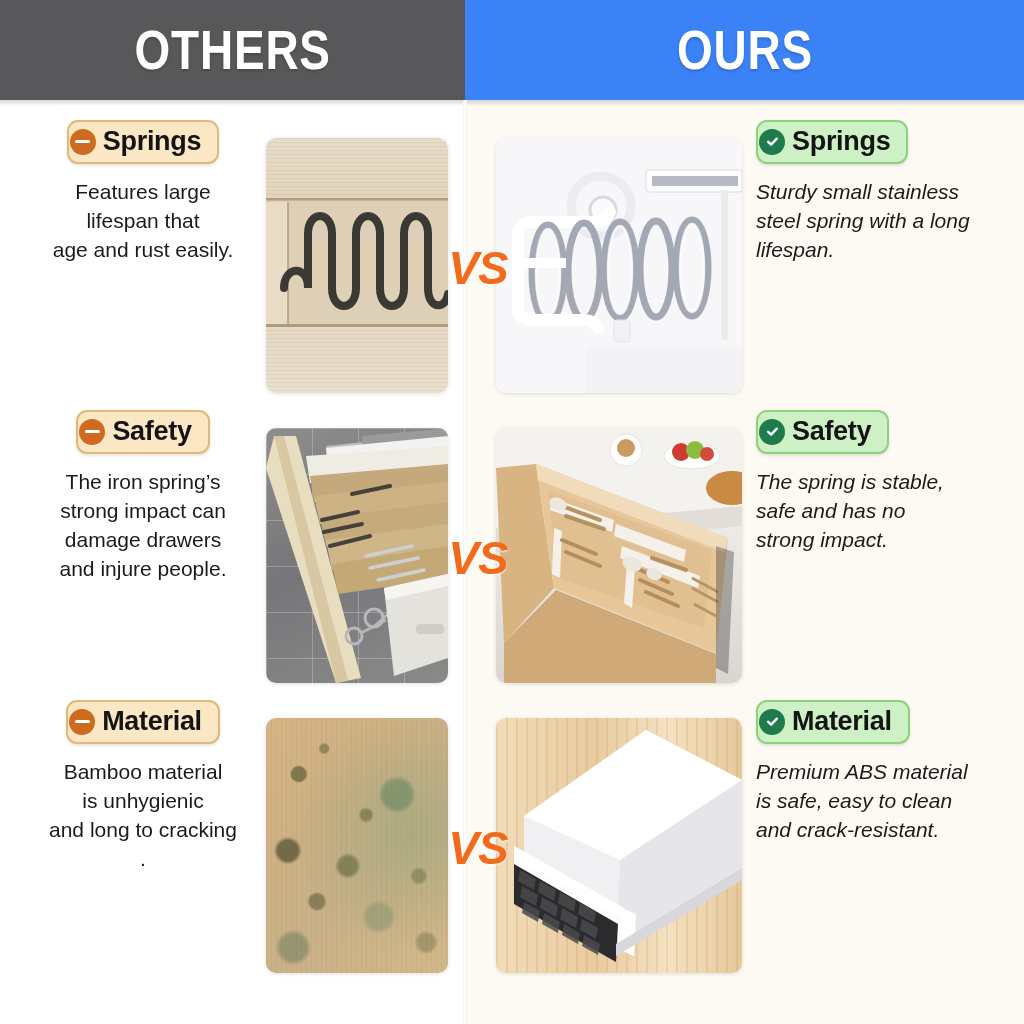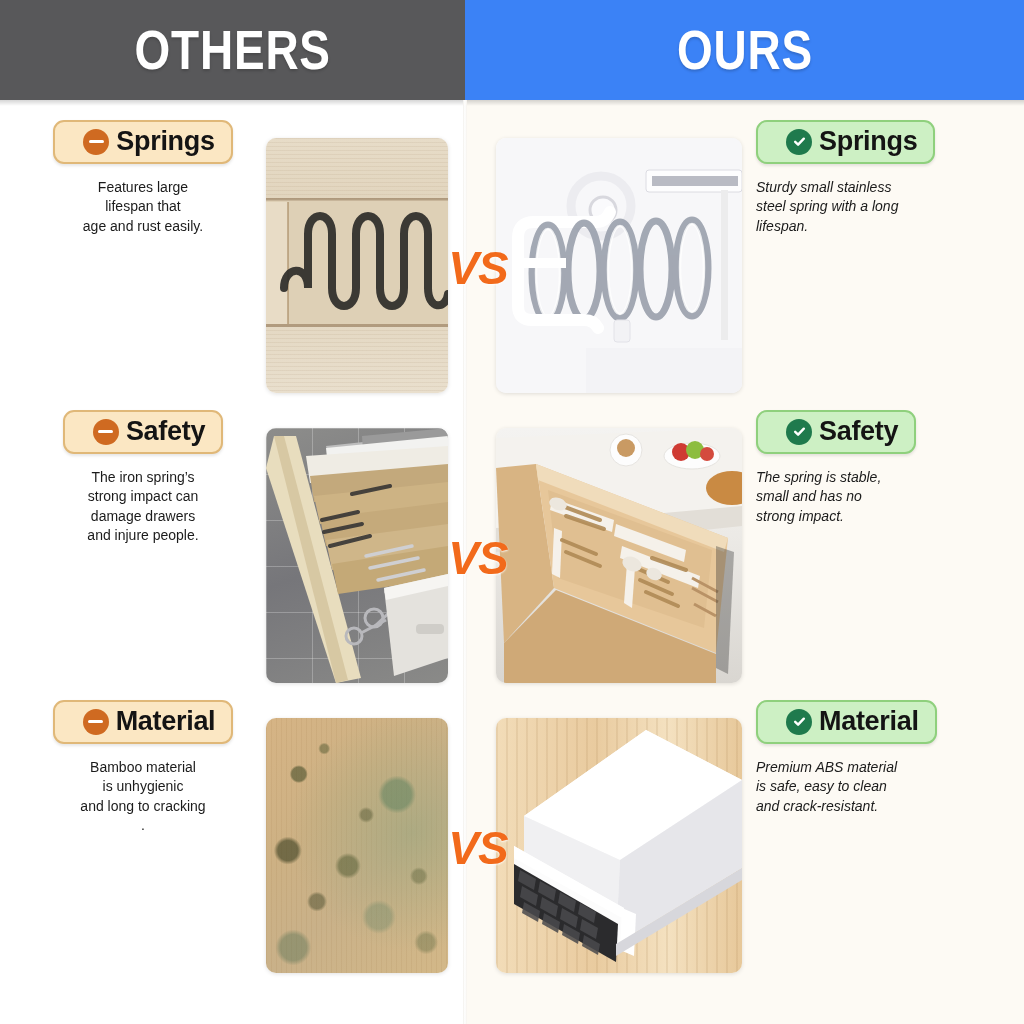--- a/index.html
+++ b/index.html
@@ -73,21 +73,21 @@
   
   .txt{
     position:absolute;top:0;width:250px;
     display:flex;flex-direction:column;
   }
   .txt-left{left:18px;align-items:center;}
   .txt-right{left:756px;align-items:flex-start;}
 
   .badge{
     display:inline-flex;align-items:center;gap:7px;
-    padding:6px 16px 7px 28px;
+    padding:6px 16px 7px 1px;
     border-radius:11px;
     box-sizing:border-box;
     white-space:nowrap;
     box-shadow:0 2px 3px rgba(0,0,0,.10);
   }
   .badge-bad{
     background:#fbe7c3;
     border:2px solid #e0b878;
   }
   .badge-good{
@@ -106,21 +106,21 @@
   }
   .ico-minus{background:#cf6a21;}
   .ico-minus::after{
     content:"";position:absolute;
     width:15px;height:3.6px;background:#fff;border-radius:2px;
   }
   .ico-check{background:#1f7a4d;}
   .ico-check svg{display:block;}
 
   .desc{
-    font-size:14px;line-height:1.38;color:#1b1b1b;
+    font-size:21px;line-height:1.38;color:#1b1b1b;
     margin-top:14px;width:100%;
   }
   .desc-left{text-align:center;}
   .desc-right{text-align:left;font-style:italic;}
   .desc .line{display:block;}
 
   
   .photo{
     position:absolute;top:18px;border-radius:10px;overflow:hidden;
     box-shadow:0 1px 4px rgba(0,0,0,.12);
@@ -385,21 +385,21 @@
       <div class="badge badge-good">
         <span class="ico ico-check">
           <svg width="15" height="15" viewBox="0 0 16 16">
               <path d="M3.4 8.3 L6.5 11.3 L12.6 5" fill="none" stroke="#fff" stroke-width="2.6" stroke-linecap="round" stroke-linejoin="round"></path>
             </svg>
         </span>
         <span class="badge-label">Safety</span>
       </div>
       <div class="desc desc-right">
         <span class="line">The spring is stable,</span>
-        <span class="line">small and has no</span>
+        <span class="line">safe and has no</span>
         <span class="line">strong impact.</span>
       </div>
     </div>
   </div>
 
   <div class="row row-3">
 
     <div class="txt txt-left">
       <div class="badge badge-bad">
         <span class="ico ico-minus"></span>

